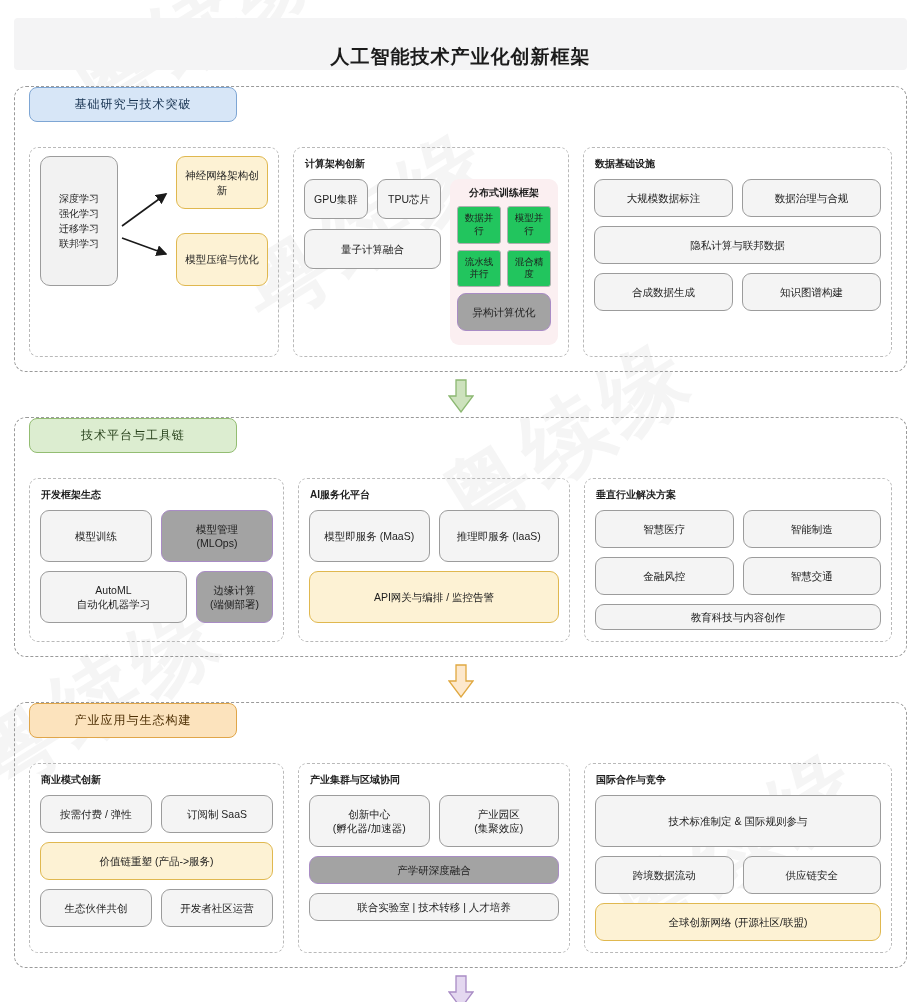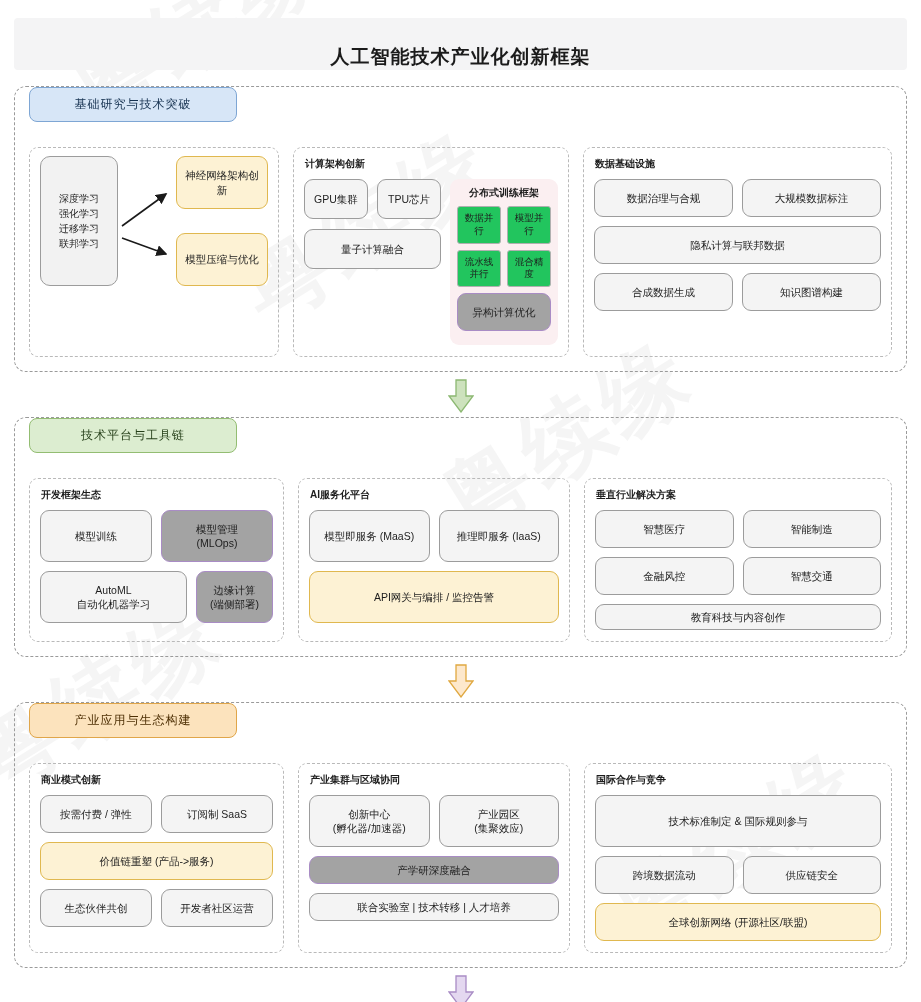--- a/index.html
+++ b/index.html
@@ -201,22 +201,22 @@
             <div class="row">
               <div class="node purple">异构计算优化</div>
             </div>
           </div>
         </div>
       </div>
 
       <div class="group s1-col3">
         <div class="group-title">数据基础设施</div>
         <div class="row">
+          <div class="node">大规模数据标注</div>
           <div class="node">数据治理与合规</div>
-          <div class="node">大规模数据标注</div>
         </div>
         <div class="row">
           <div class="node">隐私计算与联邦数据</div>
         </div>
         <div class="row">
           <div class="node">合成数据生成</div>
           <div class="node">知识图谱构建</div>
         </div>
       </div>
 

